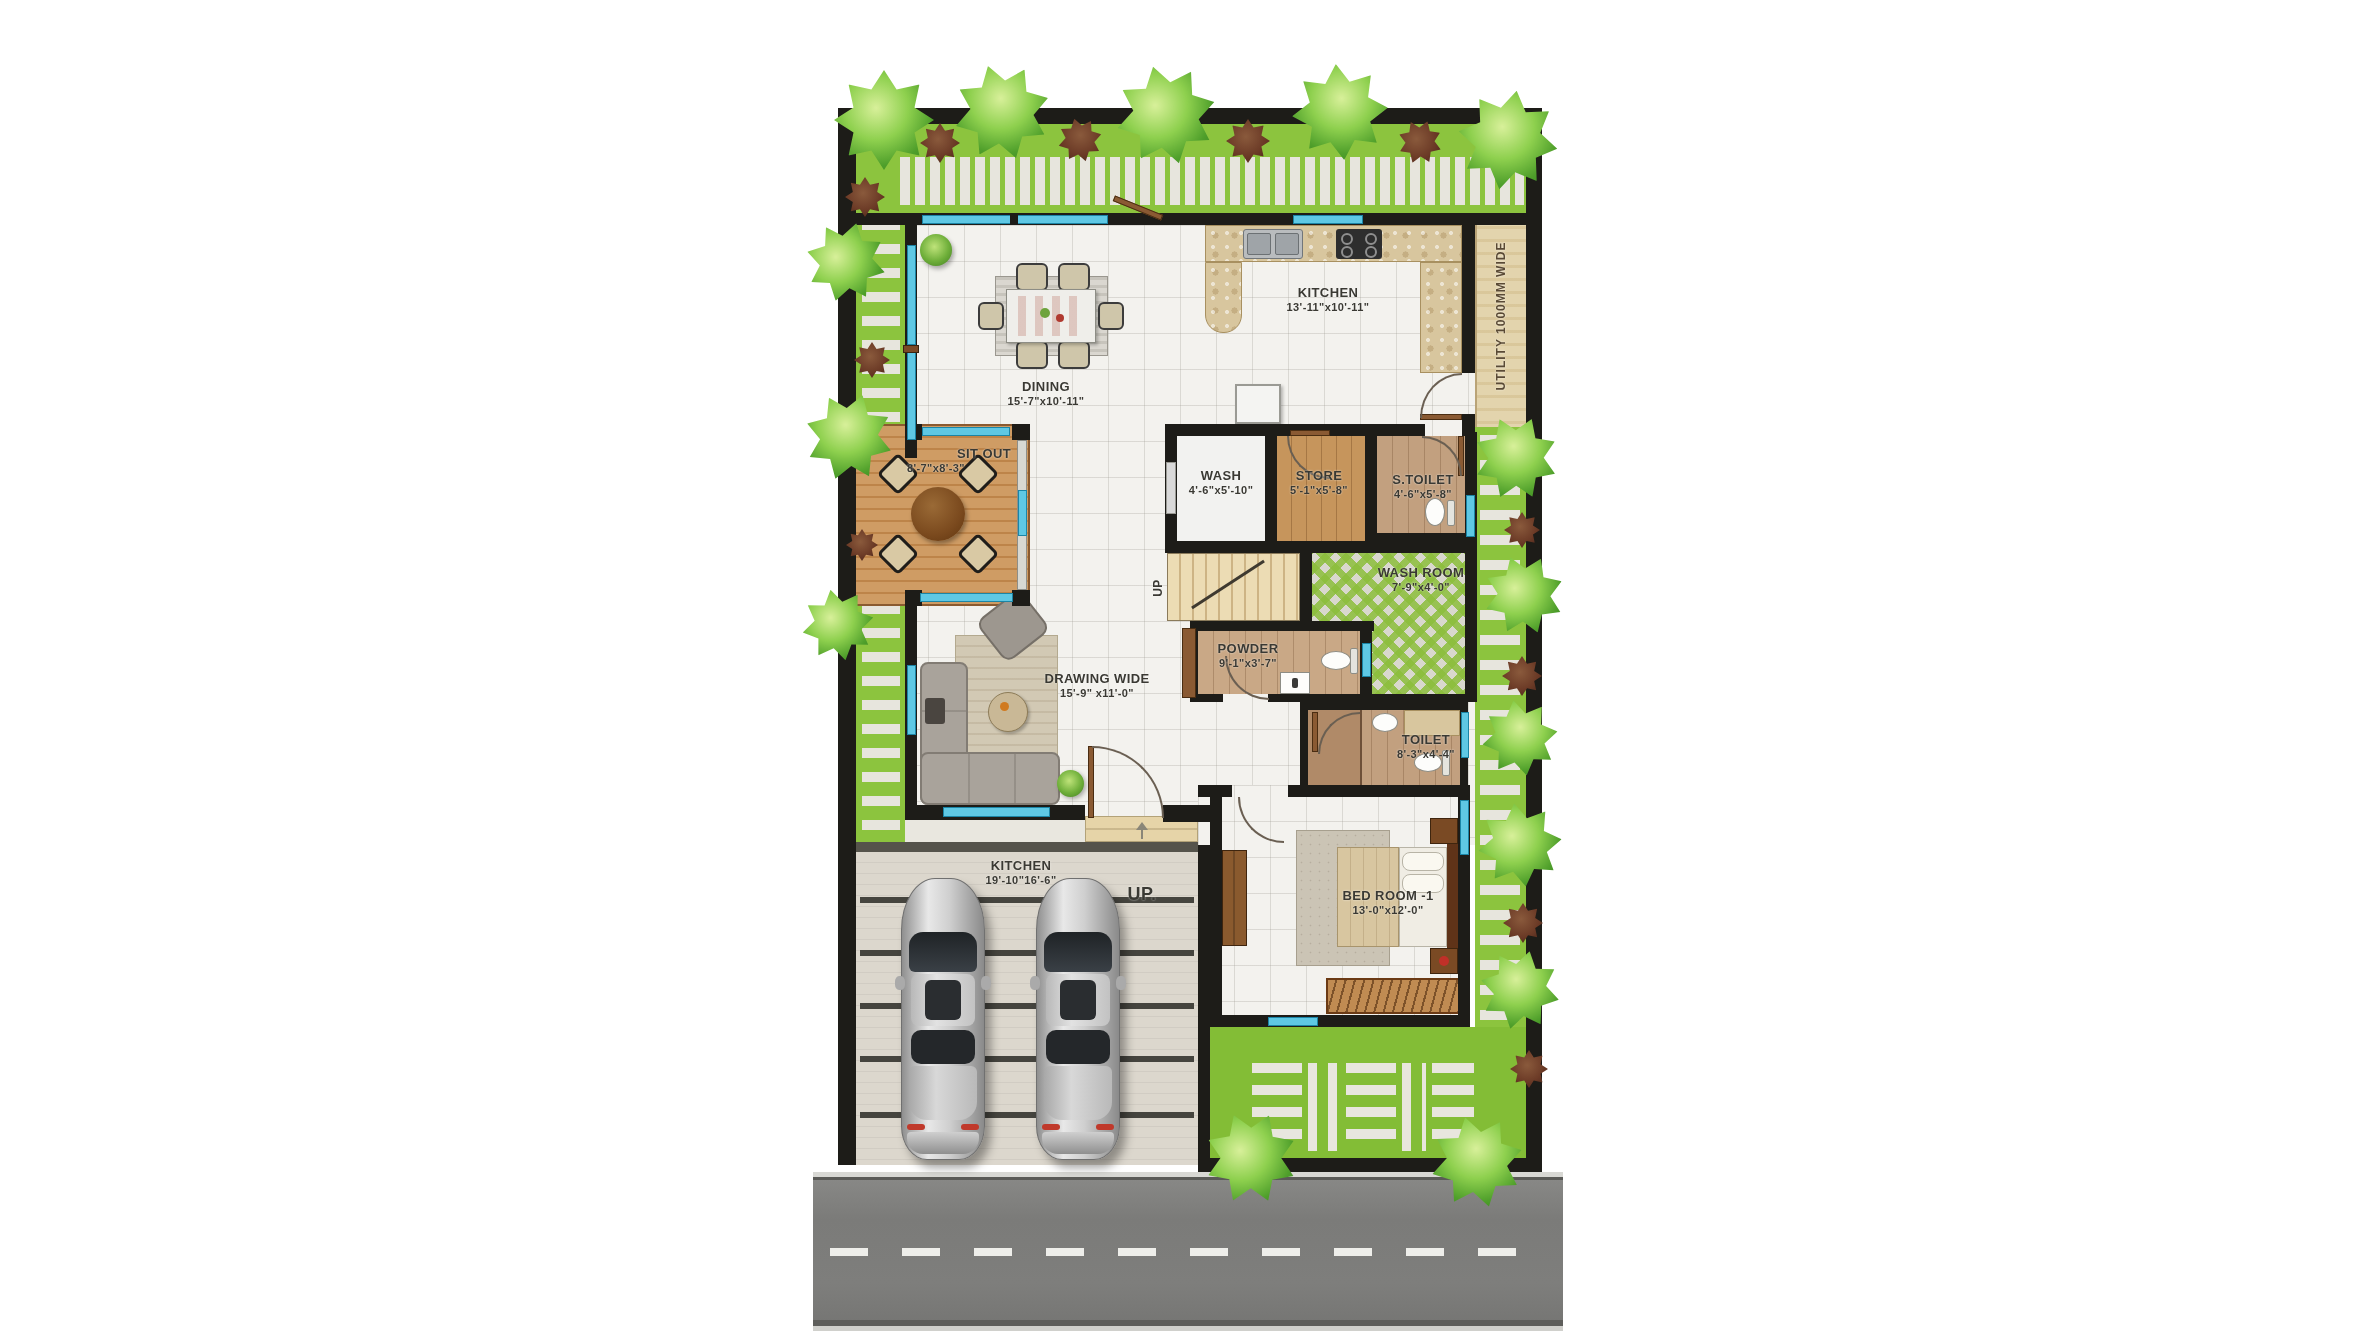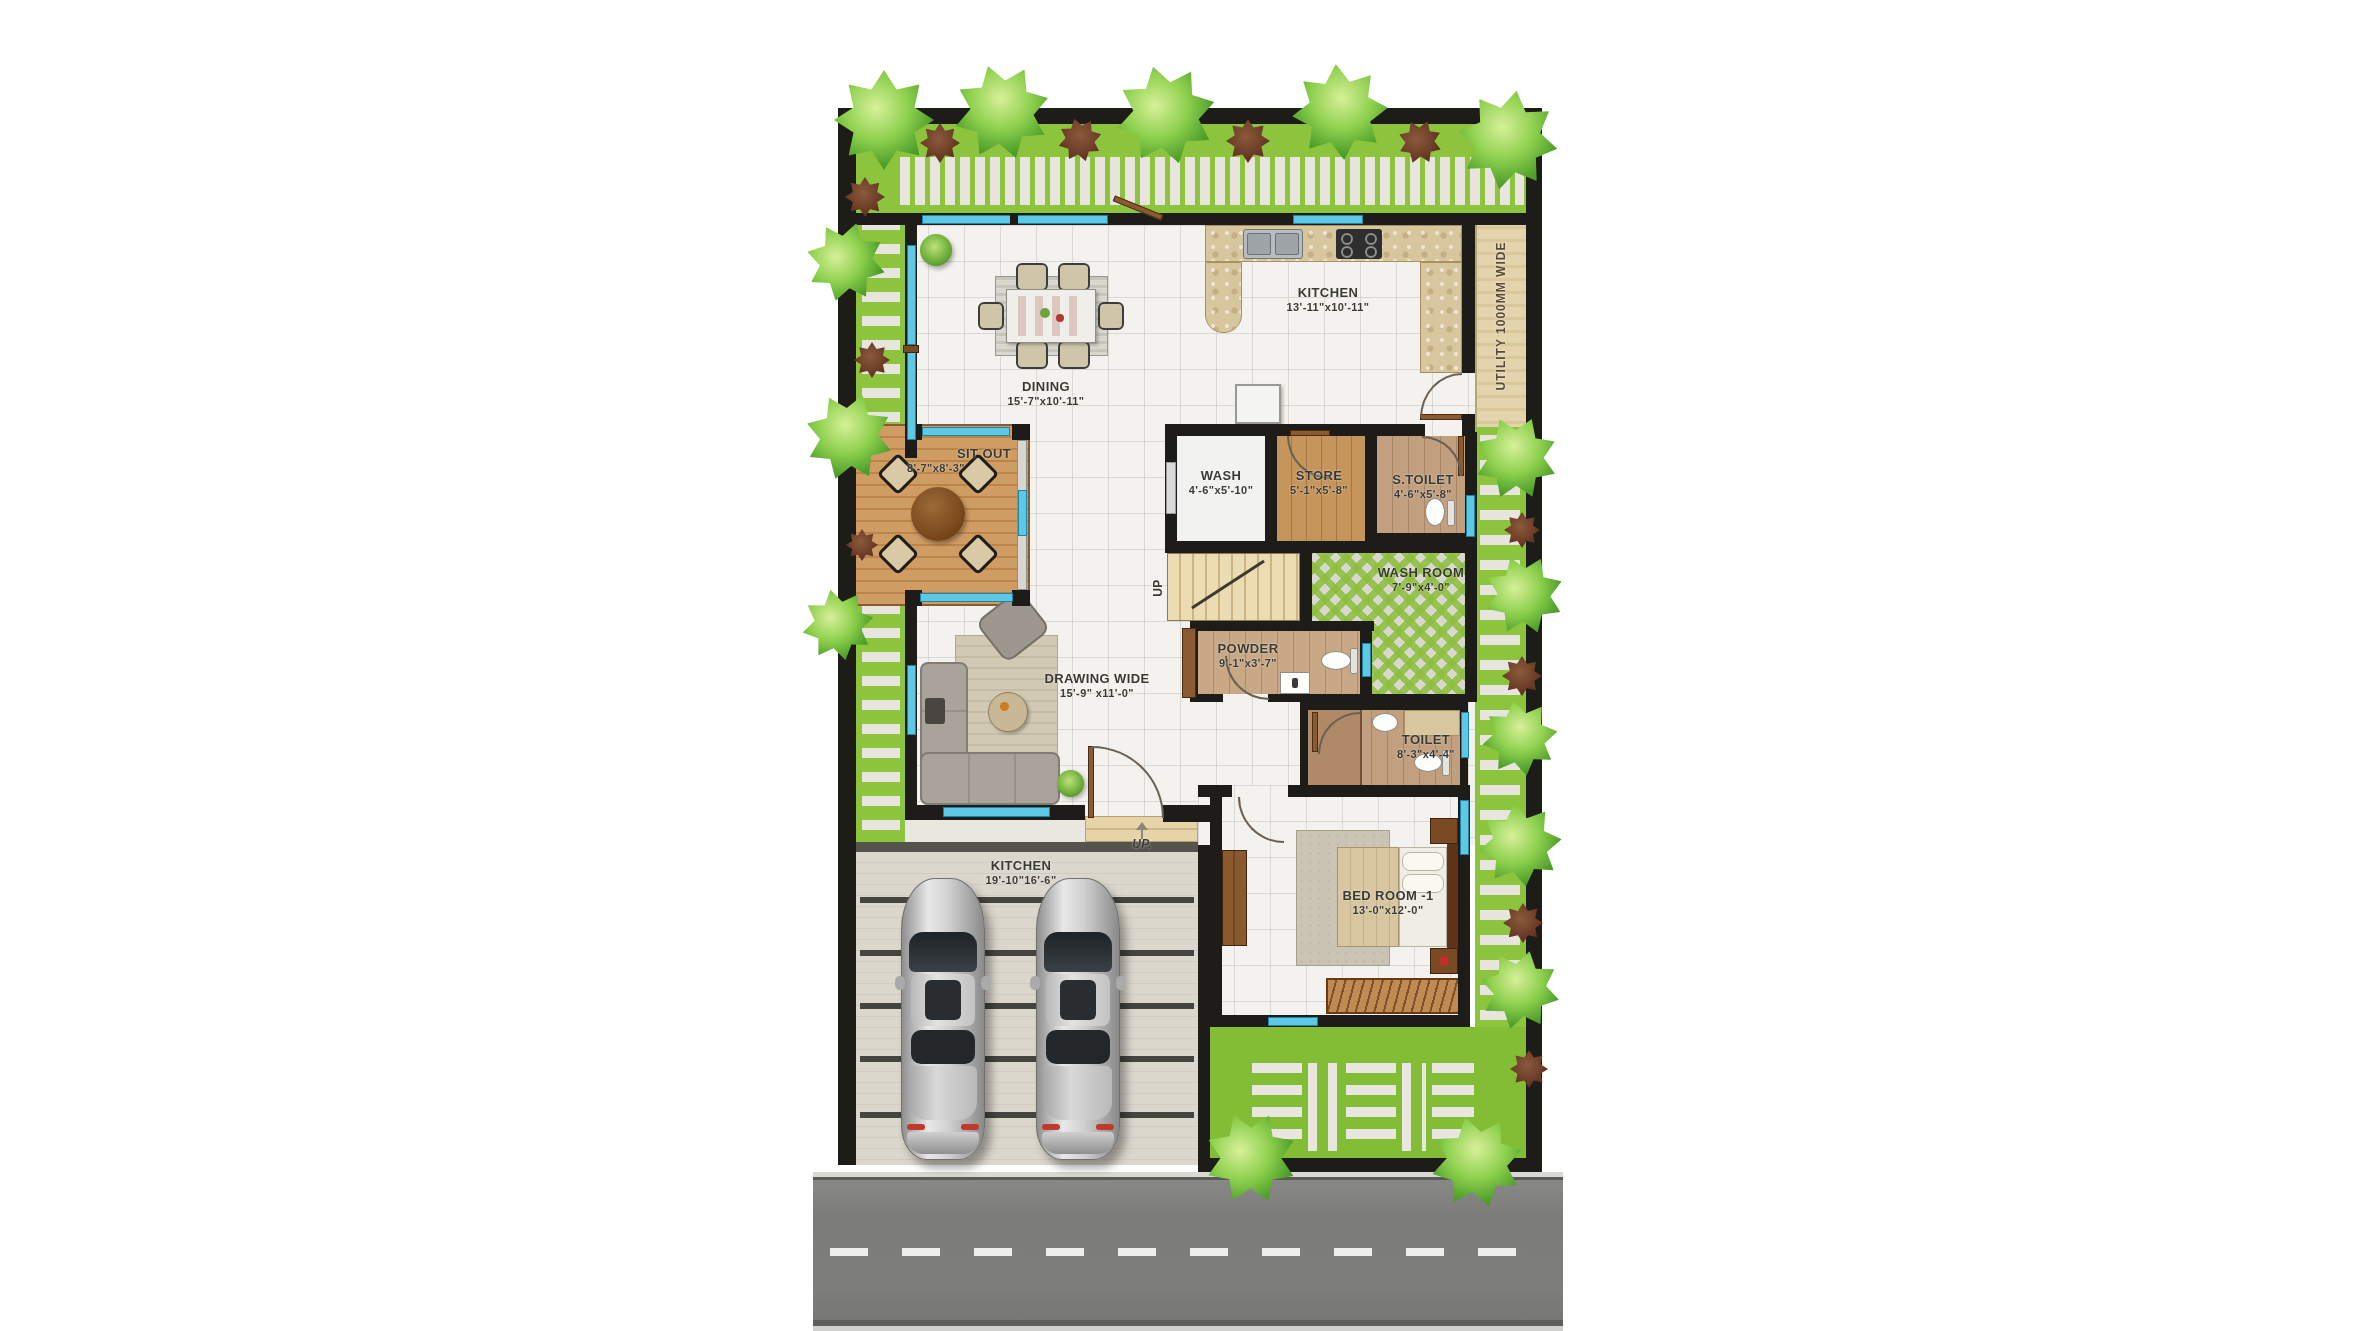--- a/index.html
+++ b/index.html
@@ -298,21 +298,21 @@
   <div class="lbl dims" style="left:1426px;top:754px;">8'-3"x4'-4"</div>
   <div class="lbl" style="left:1097px;top:678px;">DRAWING WIDE</div>
   <div class="lbl dims" style="left:1097px;top:693px;">15'-9" x11'-0"</div>
   <div class="lbl" style="left:1388px;top:895px;">BED ROOM -1</div>
   <div class="lbl dims" style="left:1388px;top:910px;">13'-0"x12'-0"</div>
   <div class="lbl" style="left:1021px;top:865px;">KITCHEN</div>
   <div class="lbl dims" style="left:1021px;top:880px;">19'-10"16'-6"</div>
 
   <div class="lbl vert" style="left:1501px;top:316px;font-size:12px;letter-spacing:1px;color:#5a4a35;">UTILITY 1000MM WIDE</div>
   <div class="lbl vert" style="left:1158px;top:588px;font-size:12px;">UP</div>
-  <div class="lbl" style="left:1142px;top:844px;font-size:12px;font-style:italic;">UP.</div>
+  <div class="lbl" style="left:1142px;top:894px;font-size:18px;">UP.</div>
 
   <div class="tree" style="left:834px;top:70px;width:100px;height:100px;"></div>
   <div class="tree" style="left:954px;top:64px;width:96px;height:96px;transform:rotate(28deg);"></div>
   <div class="tree" style="left:1116px;top:65px;width:100px;height:100px;transform:rotate(-15deg);"></div>
   <div class="tree" style="left:1292px;top:64px;width:96px;height:96px;transform:rotate(40deg);"></div>
   <div class="tree" style="left:1458px;top:90px;width:100px;height:100px;transform:rotate(10deg);"></div>
   <div class="bush" style="left:920px;top:123px;width:40px;height:40px;"></div>
   <div class="bush" style="left:1058px;top:118px;width:44px;height:44px;transform:rotate(30deg);"></div>
   <div class="bush" style="left:1226px;top:119px;width:44px;height:44px;"></div>
   <div class="bush" style="left:1398px;top:120px;width:44px;height:44px;transform:rotate(-25deg);"></div>

